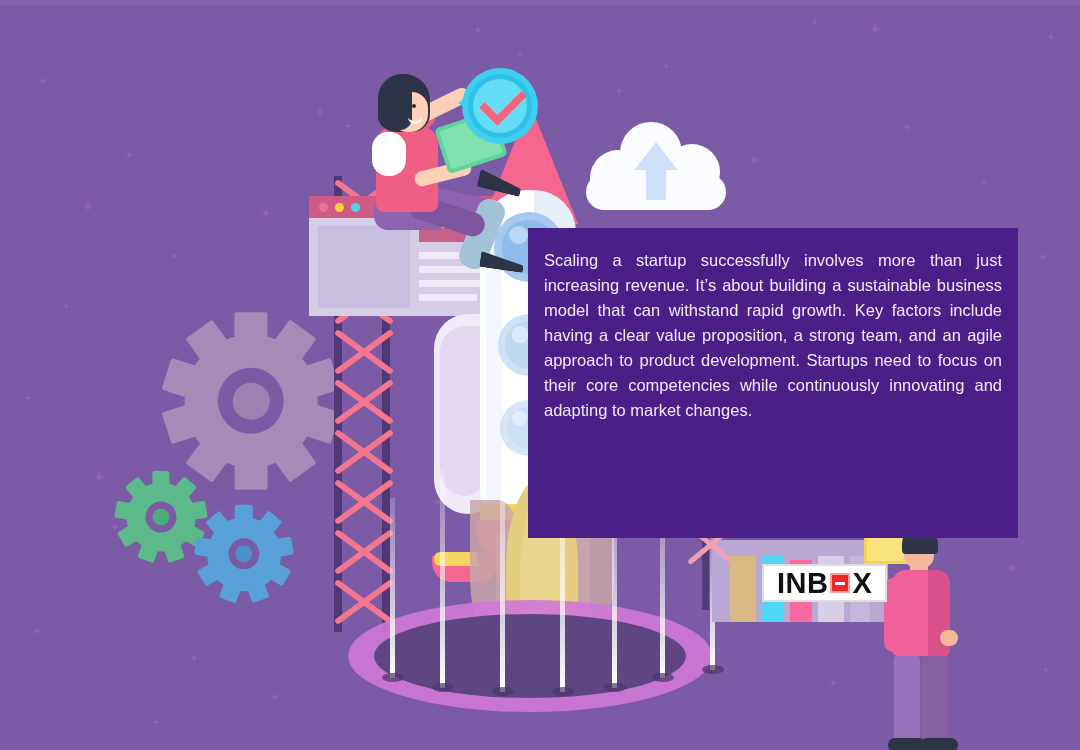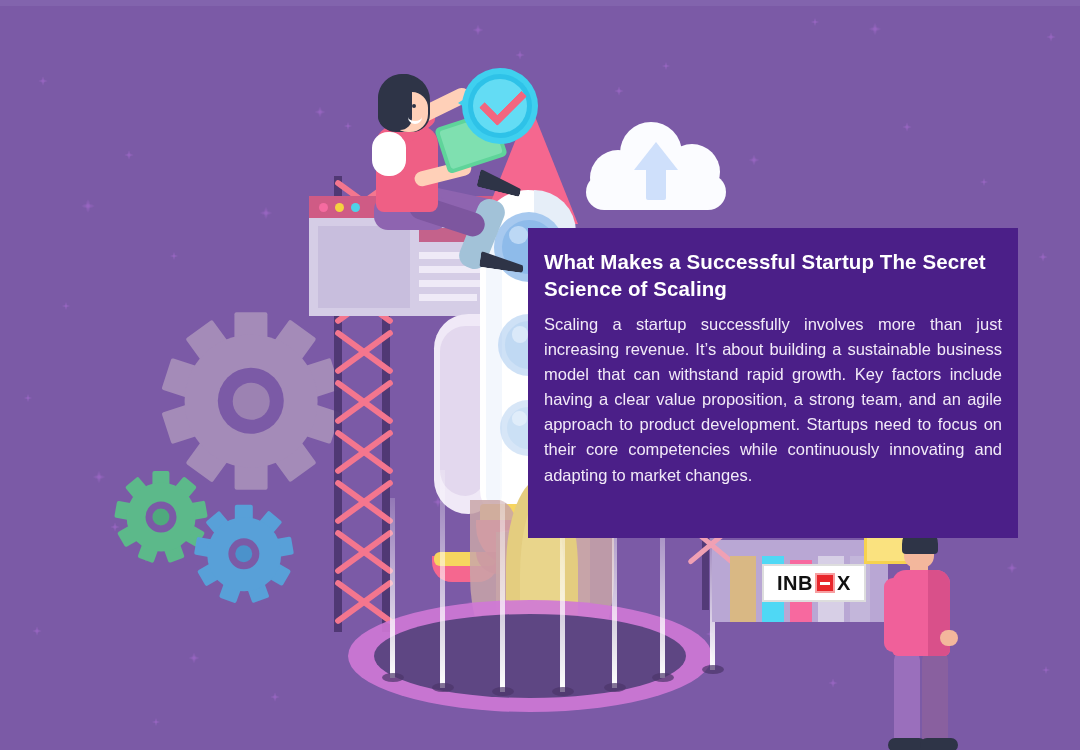--- a/index.html
+++ b/index.html
@@ -161,21 +161,21 @@
 
   
   .card{position:absolute;left:528px;top:228px;width:490px;height:310px;background:#4b1f88;
     box-sizing:border-box;padding:20px 16px 14px 16px;}
   .card-title{color:#ffffff;font-size:20.5px;font-weight:bold;line-height:1.32;margin:0 0 10px 0;letter-spacing:.1px;}
   .card-body{color:#f2eaf8;font-size:16.5px;line-height:1.52;margin:0;text-align:justify;}
 
   
   .logo{position:absolute;left:762px;top:564px;height:38px;display:flex;align-items:stretch;}
   .logo .left{background:#ffffff;display:flex;align-items:center;padding:0 13px;border:2px solid #dddddd;box-sizing:border-box;}
-  .logo .left span{font-size:20px;font-weight:bold;color:#111111;letter-spacing:.5px;display:flex;align-items:center;}
+  .logo .left span{font-size:29px;font-weight:bold;color:#111111;letter-spacing:.5px;display:flex;align-items:center;}
   .logo .obox{display:inline-block;width:20px;height:20px;background:#e8262b;position:relative;margin:0 2px;
     border:2px solid #f7a0a2;box-sizing:border-box;}
   .logo .obox::after{content:"";position:absolute;left:3px;top:7px;width:10px;height:3px;background:#ffffff;}
   .logo .right{background:#0b0b0b;display:flex;align-items:center;padding:0 14px 0 14px;}
   .logo .right span{font-size:24px;font-weight:bold;color:#ffffff;letter-spacing:1px;position:relative;}
   .logo .apos{color:#e8262b;font-size:17px;position:relative;top:-6px;}
 </style>
 </head>
 <body>
 
@@ -513,21 +513,20 @@
     <div class="m-neck"></div>
     <div class="m-torso"></div>
     <div class="m-torso2"></div>
     <div class="m-arm"></div>
     <div class="m-hand"></div>
     <div class="m-face"></div>
     <div class="m-hair"></div>
   </div>
 
   <div class="card">
-    <h1 class="card-title">What Makes a Successful Startup The Secret Science of Scaling</h1>
     <p class="card-body">Scaling a startup successfully involves more than just increasing revenue. It’s about building a sustainable business model that can withstand rapid growth. Key factors include having a clear value proposition, a strong team, and an agile approach to product development. Startups need to focus on their core competencies while continuously innovating and adapting to market changes.</p>
   </div>
 
   <div class="logo">
     <div class="left">
       <span>
           <em style="font-style:normal">INB</em>
           <i class="obox"></i>
           <em style="font-style:normal">X</em>
         </span>

